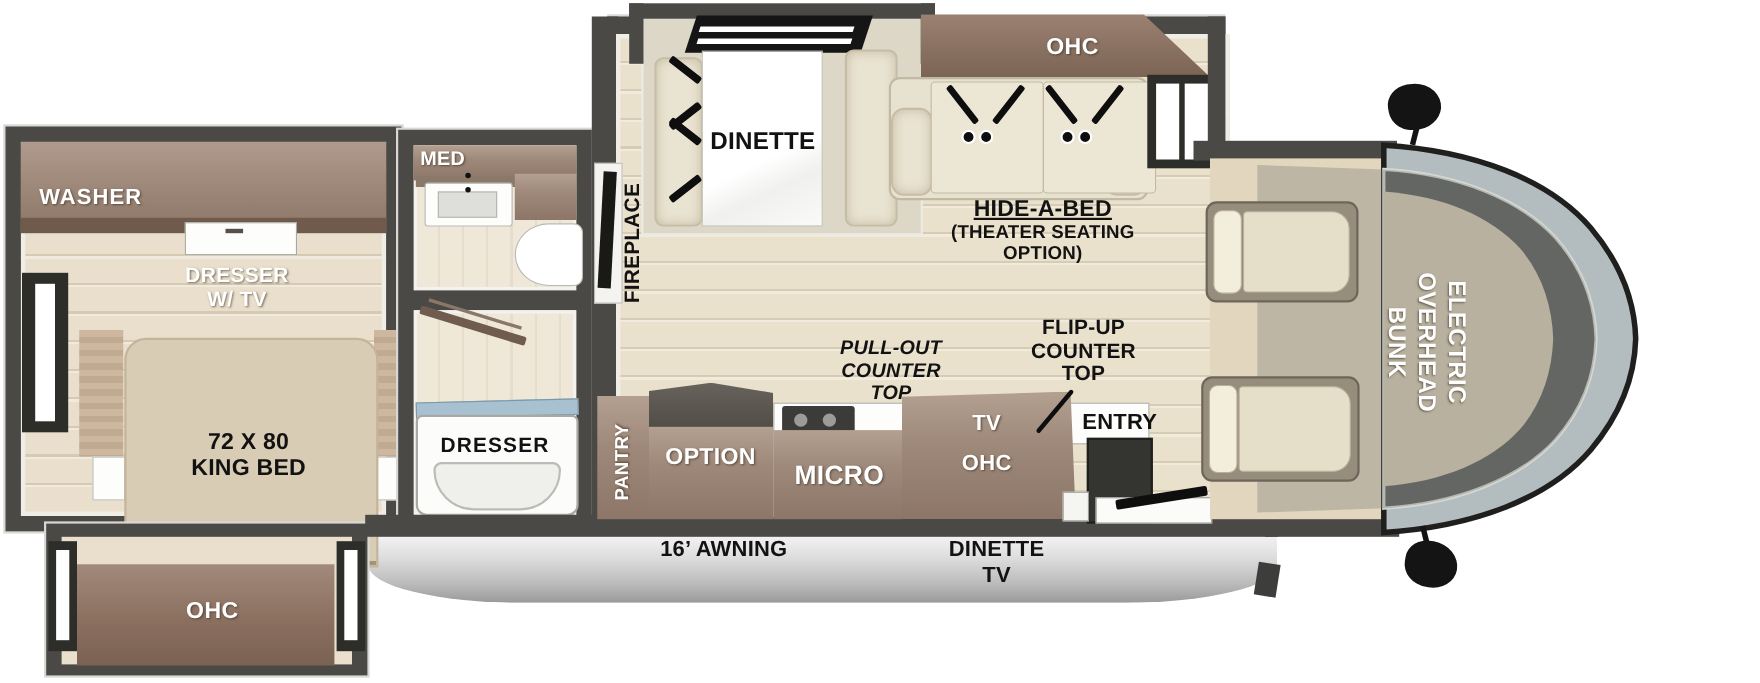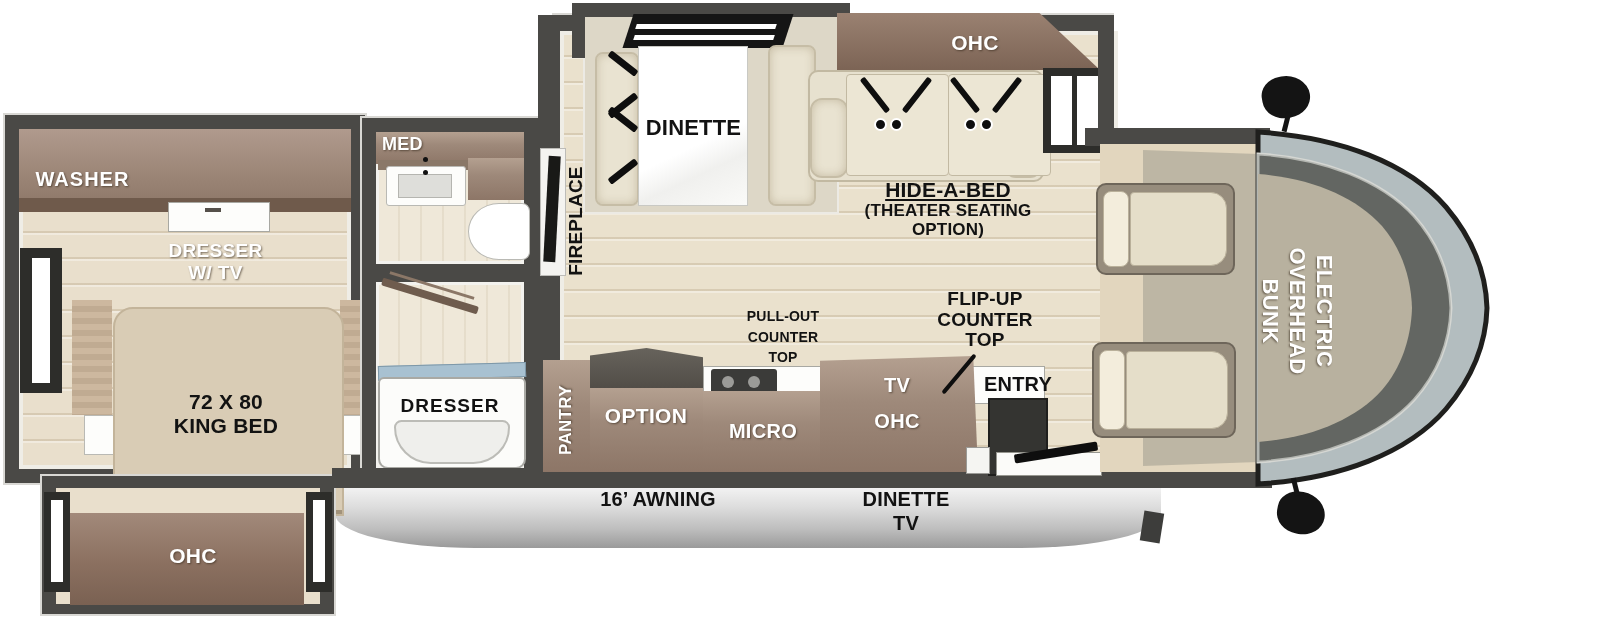--- a/index.html
+++ b/index.html
@@ -150,25 +150,25 @@
   <div class="abs" style="left:590px;top:348px;width:113px;height:42px;background:linear-gradient(180deg,#67635c,#504c46);clip-path:polygon(0 18%,50% 0,100% 22%,100% 100%,0 100%);"></div>
   <div class="abs cab" style="left:590px;top:388px;width:113px;height:84px;"></div>
   <div class="abs lblw" style="left:592px;top:404px;width:108px;font-size:21px;">OPTION</div>
   <div class="abs counter" style="left:703px;top:366px;width:340px;height:36px;"></div>
   <div class="abs" style="left:711px;top:369px;width:66px;height:38px;background:#3b3b39;border-radius:3px;"></div>
   <div class="abs" style="left:722px;top:376px;width:12px;height:12px;background:#9b9b98;border-radius:50%;"></div>
   <div class="abs" style="left:748px;top:376px;width:12px;height:12px;background:#9b9b98;border-radius:50%;"></div>
   <div class="abs" style="left:722px;top:392px;width:12px;height:12px;background:#8d8d8a;border-radius:50%;"></div>
   <div class="abs" style="left:748px;top:392px;width:12px;height:12px;background:#8d8d8a;border-radius:50%;"></div>
   <div class="abs cab" style="left:703px;top:391px;width:117px;height:81px;"></div>
-  <div class="abs lblw" style="left:718px;top:420px;width:90px;font-size:20px;">MICRO</div>
+  <div class="abs lblw" style="left:718px;top:420px;width:90px;font-size:24px;">MICRO</div>
   <div class="abs cab" style="left:820px;top:356px;width:158px;height:116px;clip-path:polygon(0 4%,97% 0,100% 100%,0 100%);"></div>
   <div class="abs lblw" style="left:872px;top:374px;width:50px;font-size:20px;">TV</div>
   <div class="abs lblw" style="left:862px;top:410px;width:70px;font-size:20px;">OHC</div>
-  <div class="abs lblb" style="left:713px;top:306px;width:140px;font-size:14px;line-height:20.5px;">PULL-OUT
+  <div class="abs lblb" style="left:740px;top:306px;width:140px;font-size:18px;line-height:20.5px;font-style:italic;">PULL-OUT
 COUNTER
 TOP</div>
   <div class="abs lblb" style="left:926px;top:289px;width:118px;font-size:19px;line-height:20.5px;">FLIP-UP
 COUNTER
 TOP</div>
   <div class="abs bar" style="left:934px;top:372px;width:50px;height:4px;transform:rotate(-50deg);"></div>
   <div class="abs lblb" style="left:968px;top:374px;width:100px;font-size:20px;">ENTRY</div>
 
   <div class="abs" style="left:988px;top:398px;width:56px;height:74px;background:#343431;border:2px solid #1f1f1d;"></div>
   <div class="abs" style="left:966px;top:447px;width:22px;height:25px;background:#f5f5f2;border:1px solid #9a9a96;"></div>

